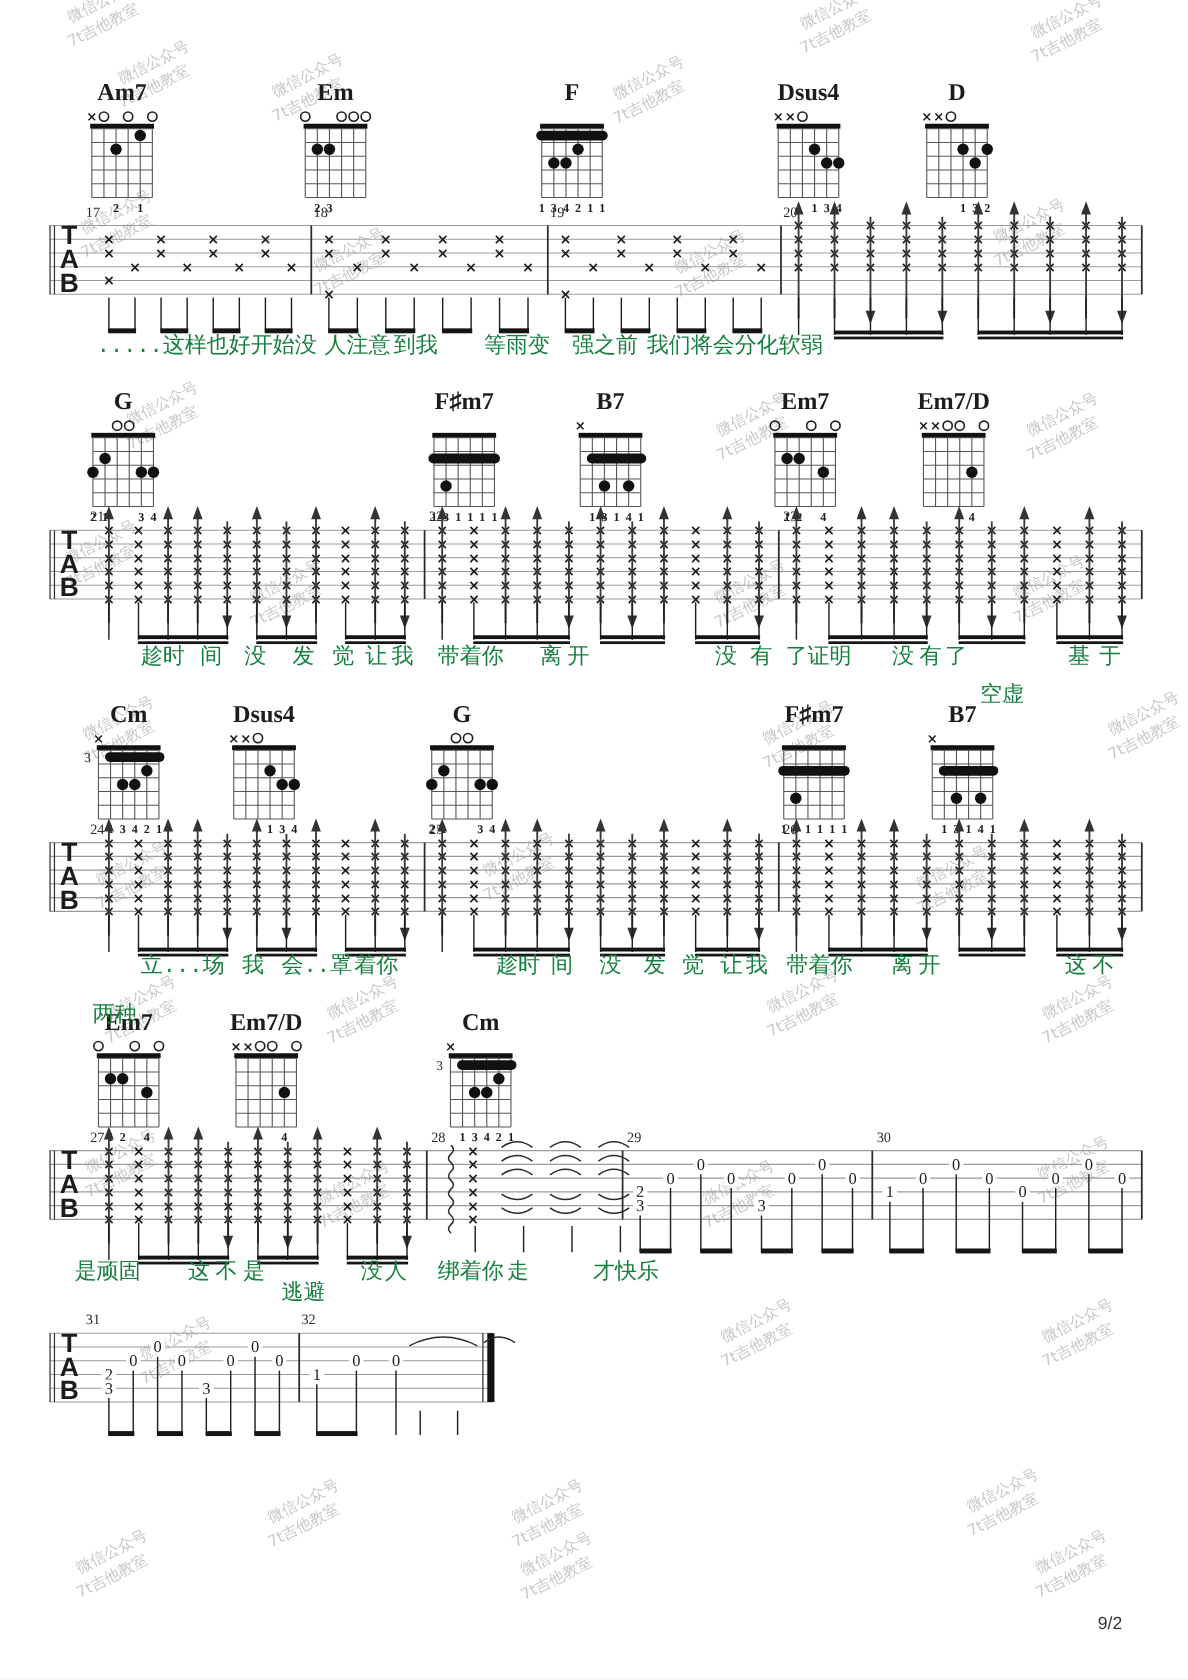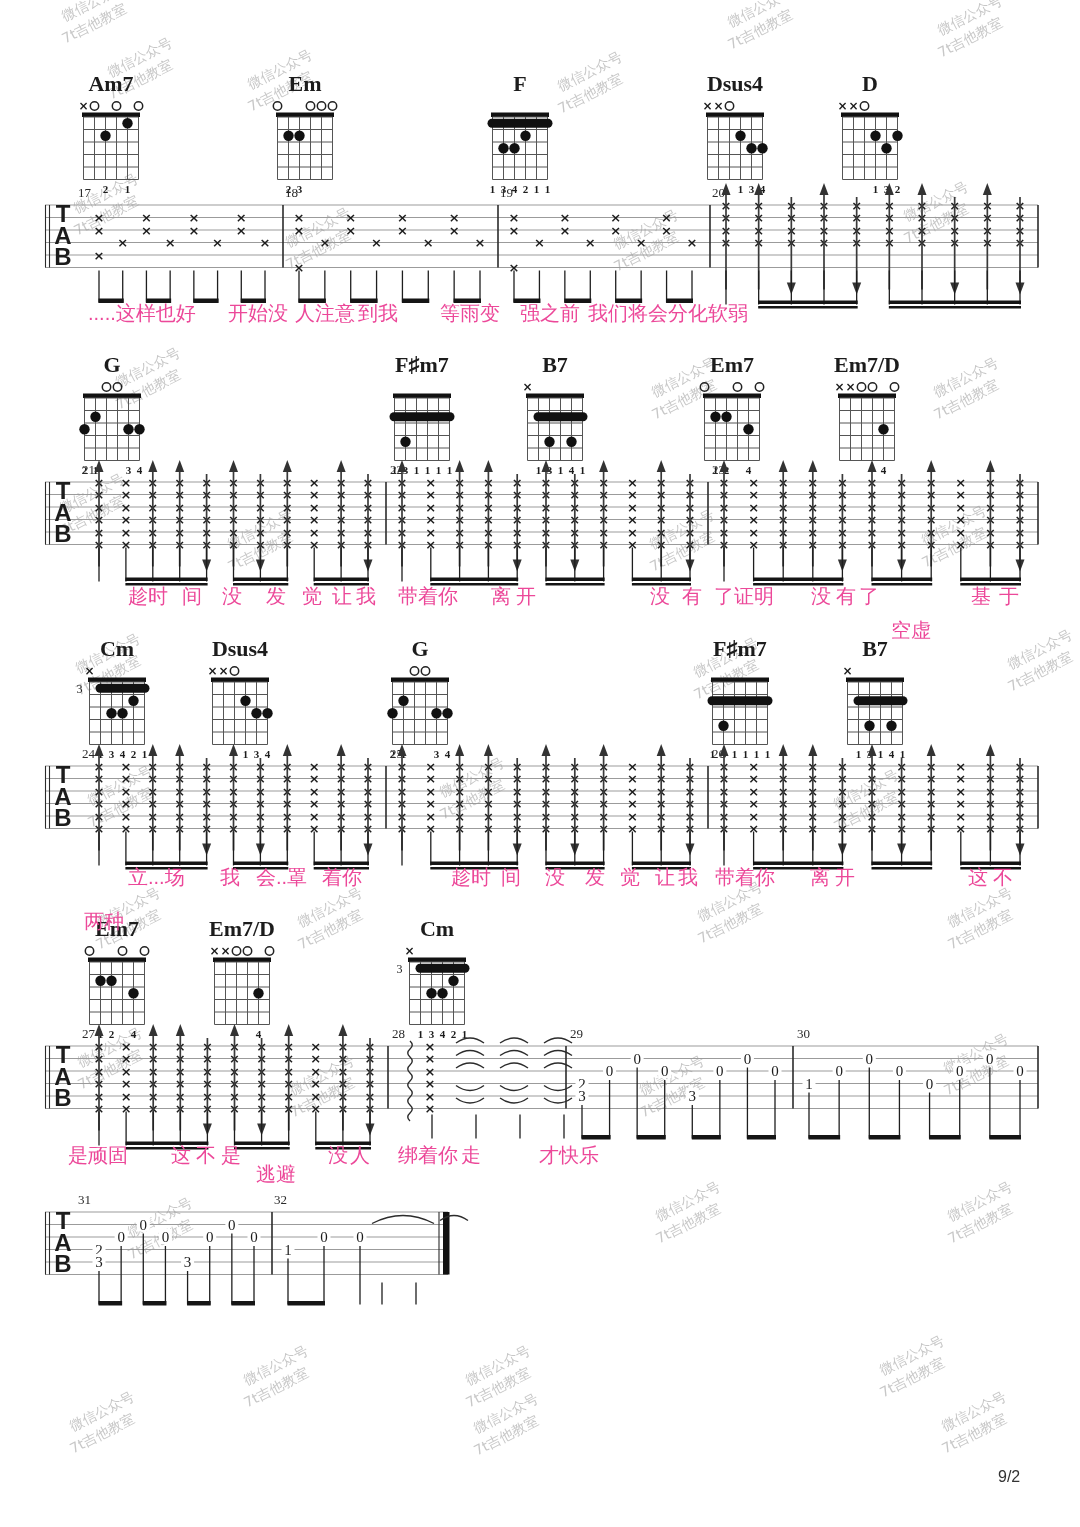--- a/index.html
+++ b/index.html
@@ -5,22 +5,22 @@
   html,body{margin:0;padding:0;background:#e8e8e8;}
   .page{position:relative;width:1080px;height:1527px;background:#ffffff;overflow:hidden;
         font-family:"Liberation Serif","DejaVu Serif",serif;}
   #wm-layer{position:absolute;left:0;top:0;width:100%;height:100%;z-index:1;}
   .wm{position:absolute;color:#c7c7c7;font-size:14px;line-height:1.45;white-space:nowrap;
       transform:rotate(-27deg);transform-origin:left top;
       font-family:"DejaVu Sans",sans-serif;}
   .wm .l2{margin-left:-10px;}
   #score{position:absolute;left:0;top:0;z-index:2;}
   #lyr-layer{position:absolute;left:0;top:0;width:100%;height:100%;z-index:3;}
-  .lyric{position:absolute;font-size:20px;color:#ec4899;white-space:nowrap;
-         font-family:Liberation Sans, sans-serif;}
+  .lyric{position:absolute;font-size:20px;color:#15803d;white-space:nowrap;
+         font-family:Liberation Mono, monospace;}
   .pagenum{position:absolute;left:998px;top:1468px;font-size:16px;color:#333;z-index:4;
            font-family:"Liberation Sans","DejaVu Sans",sans-serif;}
   
   text{fill:#1c1c1c;}
   .cname{font:bold 22px "Liberation Serif",serif;}
   .mnum{font:13px "Liberation Serif",serif;fill:#2a2a2a;}
   .clefT{font:bold 24px "Liberation Sans",sans-serif;}
   .xm{font:bold 13px "DejaVu Sans",sans-serif;}
   .mkx{font:bold 12px "DejaVu Sans",sans-serif;}
   .num{font:15px "Liberation Serif",serif;}

